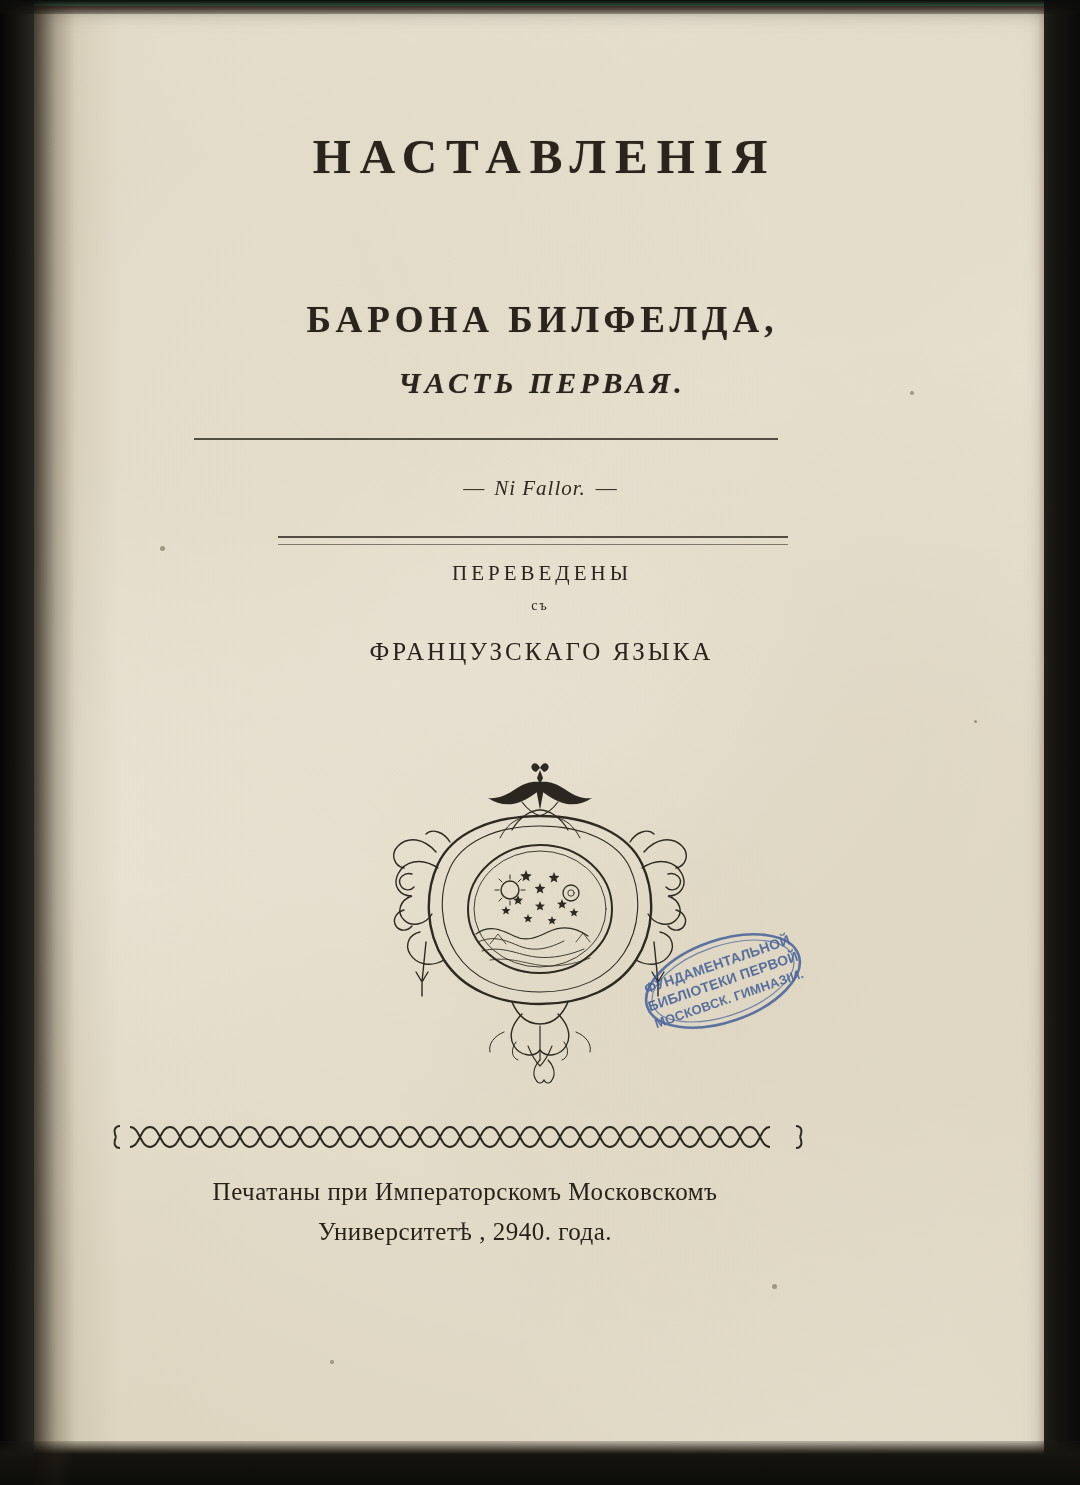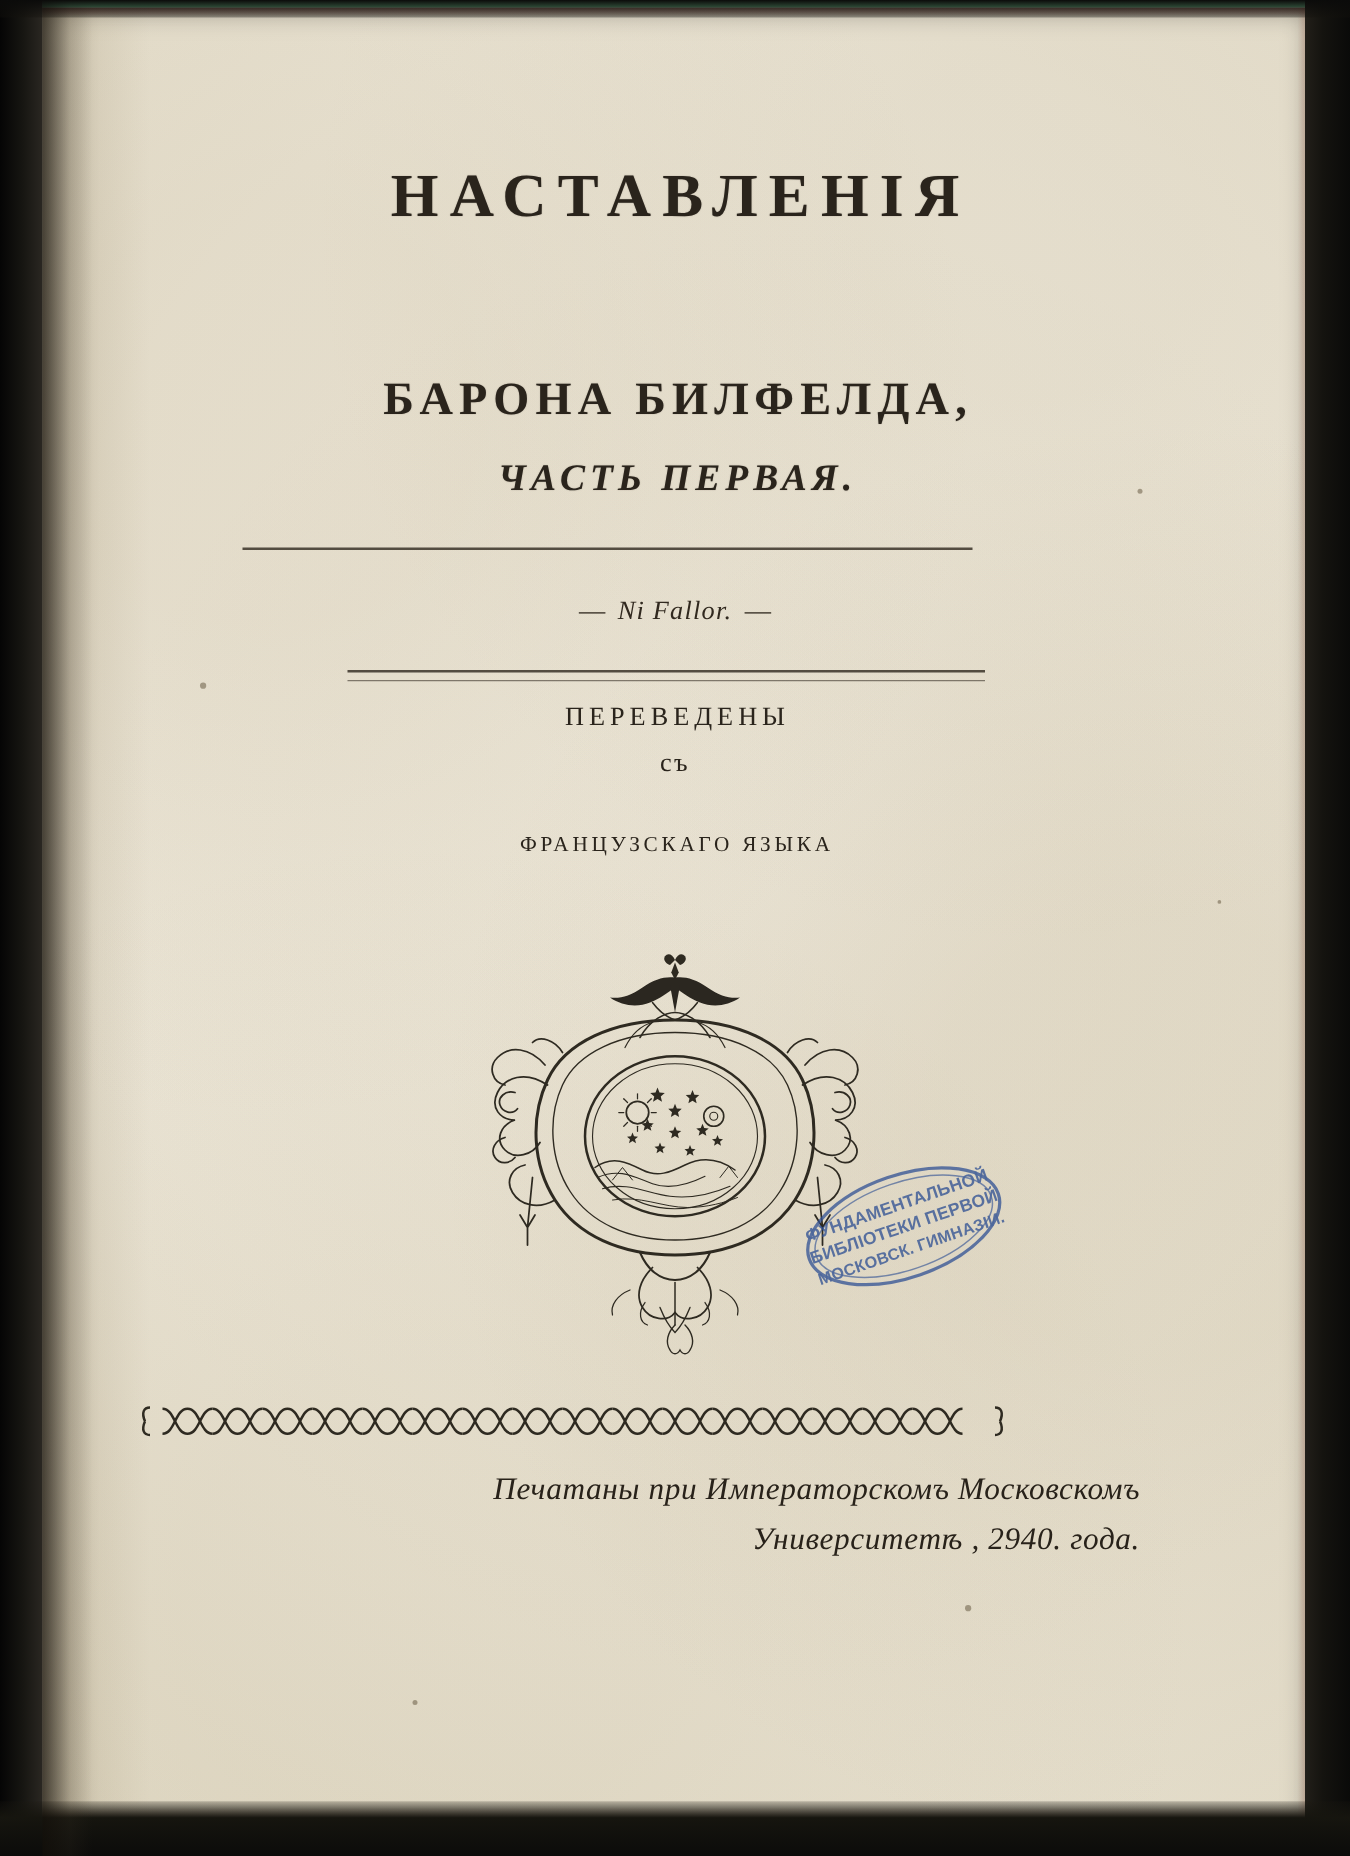--- a/index.html
+++ b/index.html
@@ -193,22 +193,22 @@
   }
   #motto .dash { letter-spacing: 0; font-style: normal; padding: 0 10px; }
 
   .small-caps-line {
     position: absolute;
     left: 0; width: 100%;
     color: #2a241c;
     white-space: nowrap;
   }
   #trans1 { top: 555px; font-size: 21px; letter-spacing: 4px; text-indent: 4px; }
-  #trans2 { top: 592px; font-size: 21px; letter-spacing: 2px; }
-  #trans3 { top: 660px; font-size: 17px; letter-spacing: 3px; text-indent: 3px; }
+  #trans2 { top: 592px; font-size: 14px; letter-spacing: 2px; }
+  #trans3 { top: 632px; font-size: 25px; letter-spacing: 3px; text-indent: 3px; }
   #trans4 { top: 676px; font-size: 29px; letter-spacing: 2px; }
 
   
   #vignette {
     position: absolute;
     top: 740px;
     left: 50%;
     transform: translateX(-50%);
     width: 400px;
     height: 370px;
@@ -228,25 +228,24 @@
   
   #chain {
     position: absolute;
     top: 1118px;
     left: 80px;
     width: 700px;
     height: 26px;
   }
   .imprint {
     position: absolute;
-    left: 12px; width: 870px;
-    text-align: right;
+    left: 0; width: 870px;
+    text-align: center;
     color: #28221a;
     white-space: nowrap;
-    font-style: italic;
   }
   #imp1 { top: 1172px; font-size: 25px; letter-spacing: 0.5px; }
   #imp2 { top: 1212px; font-size: 25px; letter-spacing: 0.5px; }
 
   
   .fleck {
     position: absolute;
     background: #6a5c46;
     border-radius: 50%;
     opacity: 0.55;

